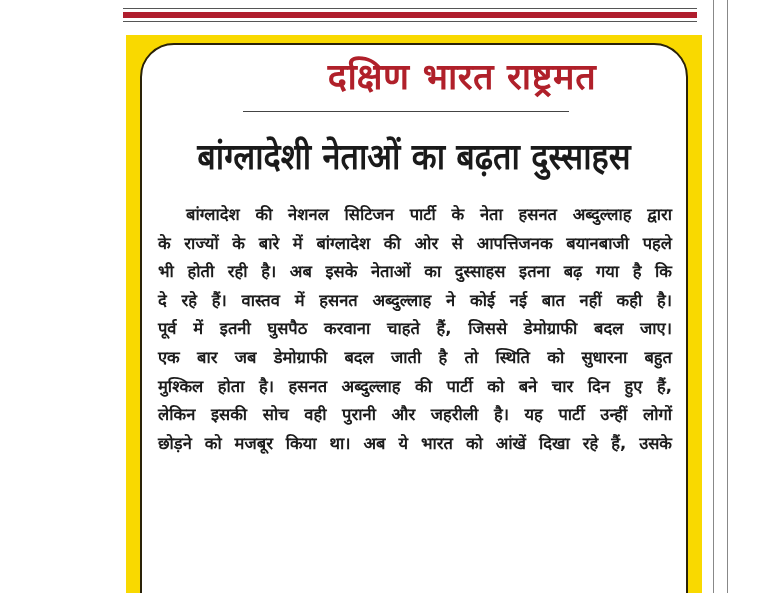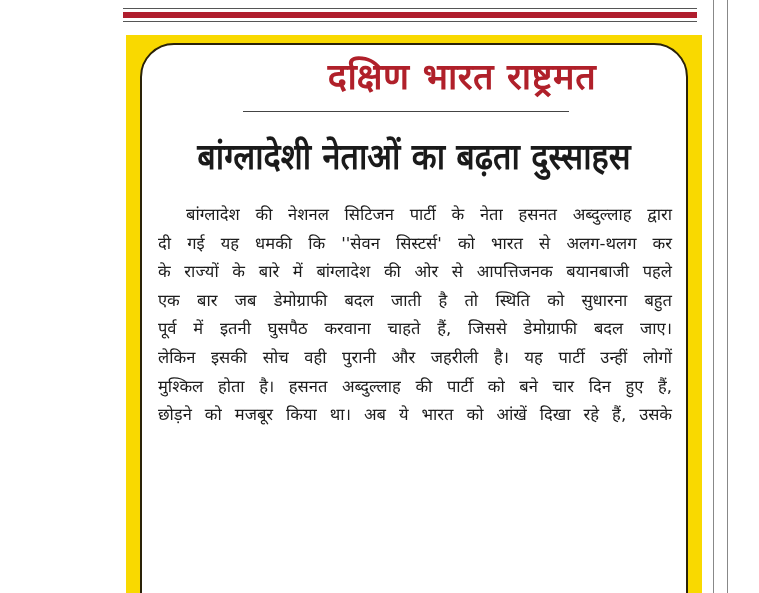--- a/index.html
+++ b/index.html
@@ -99,20 +99,21 @@
       font-family: "DejaVu Sans", sans-serif;
       font-size: 16.5px;
       line-height: 28.6px;
     }
     .article .line {
       display: block;
       white-space: nowrap;
       text-align: justify;
       text-align-last: justify;
       height: 28.6px;
+      font-weight: bold;
     }
     .article .line.first {
       padding-left: 28px;
     }
   </style>
 </head>
 <body>
 
 <div>
   <div class="top-rule-thin" style="top:8px;"></div>
@@ -125,21 +126,22 @@
   <div class="yellow-frame"></div>
   <div class="inner-card"></div>
 
   <div class="masthead">दक्षिण भारत राष्ट्रमत</div>
   <div class="masthead-rule"></div>
 
   <div class="headline">बांग्लादेशी नेताओं का बढ़ता दुस्साहस</div>
 
   <div class="article">
     <span class="line first">बांग्लादेश की नेशनल सिटिजन पार्टी के नेता हसनत अब्दुल्लाह द्वारा</span>
-    <span class="line">दी गई यह धमकी कि ''सेवन सिस्टर्स' को भारत से अलग-थलग कर</span>
     <span class="line">के राज्यों के बारे में बांग्लादेश की ओर से आपत्तिजनक बयानबाजी पहले</span>
+    <span class="line">भी होती रही है। अब इसके नेताओं का दुस्साहस इतना बढ़ गया है कि</span>
+    <span class="line">दे रहे हैं। वास्तव में हसनत अब्दुल्लाह ने कोई नई बात नहीं कही है।</span>
+    <span class="line">पूर्व में इतनी घुसपैठ करवाना चाहते हैं, जिससे डेमोग्राफी बदल जाए।</span>
     <span class="line">एक बार जब डेमोग्राफी बदल जाती है तो स्थिति को सुधारना बहुत</span>
-    <span class="line">पूर्व में इतनी घुसपैठ करवाना चाहते हैं, जिससे डेमोग्राफी बदल जाए।</span>
+    <span class="line">मुश्किल होता है। हसनत अब्दुल्लाह की पार्टी को बने चार दिन हुए हैं,</span>
     <span class="line">लेकिन इसकी सोच वही पुरानी और जहरीली है। यह पार्टी उन्हीं लोगों</span>
-    <span class="line">मुश्किल होता है। हसनत अब्दुल्लाह की पार्टी को बने चार दिन हुए हैं,</span>
     <span class="line">छोड़ने को मजबूर किया था। अब ये भारत को आंखें दिखा रहे हैं, उसके</span>
   </div>
 </div>
 
 </body></html>

